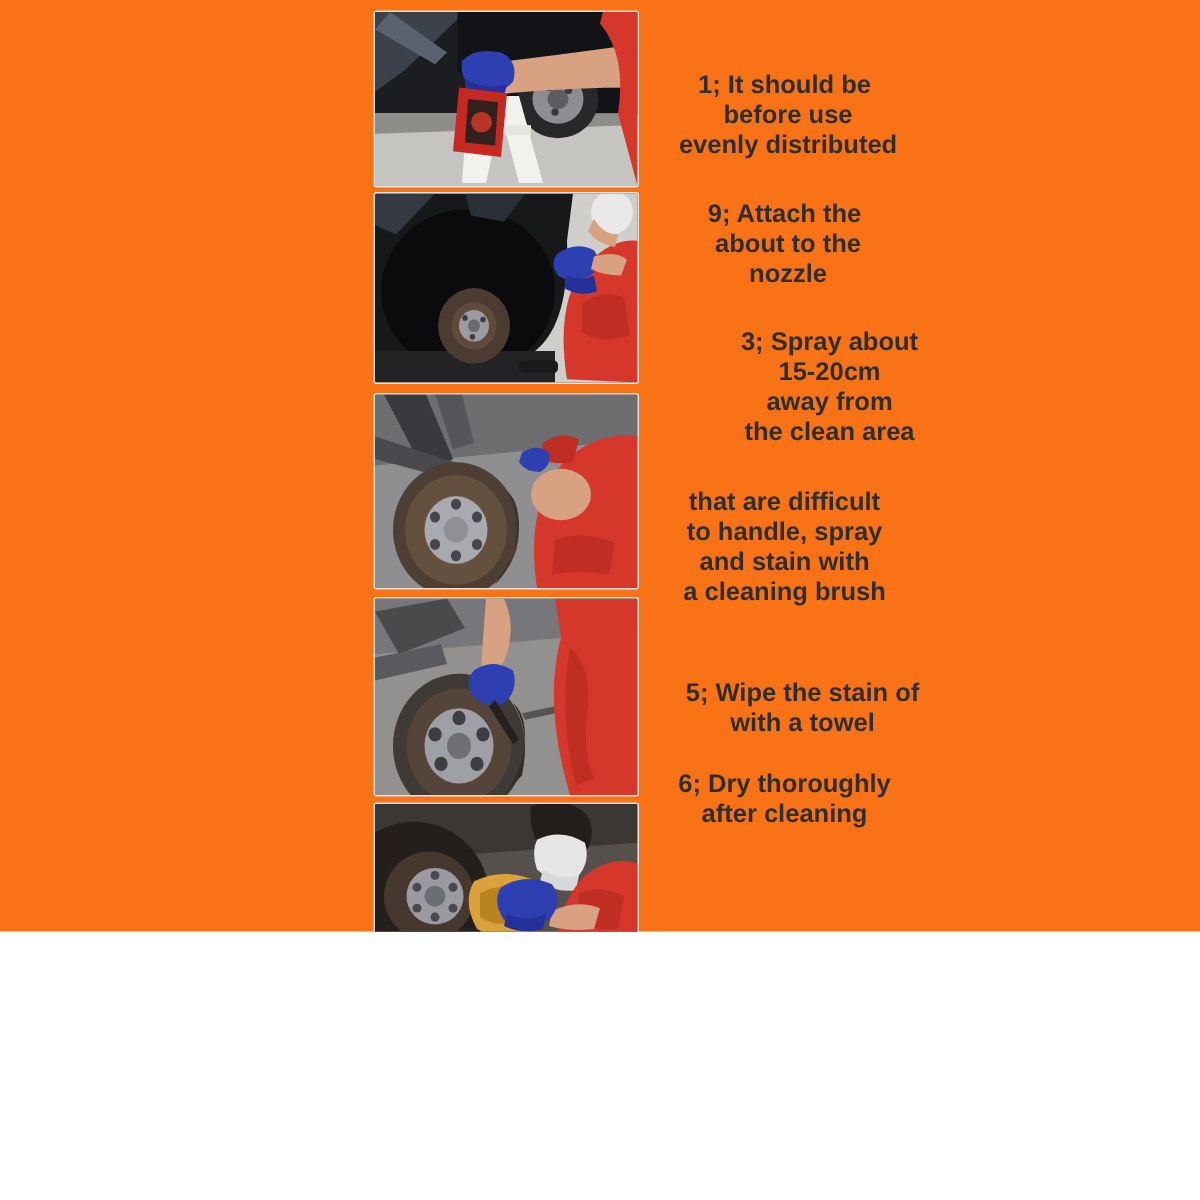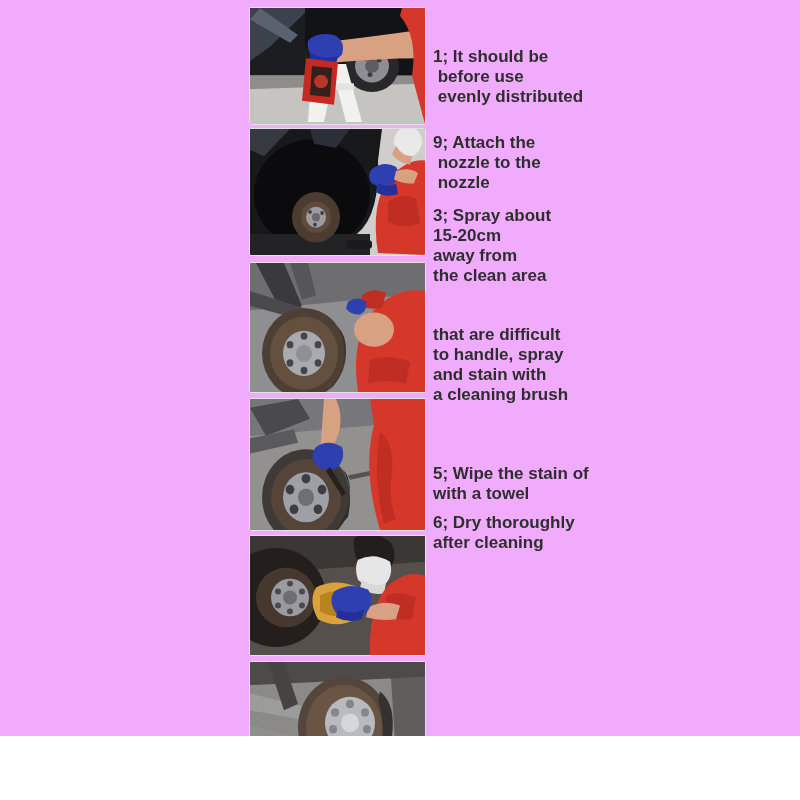--- a/index.html
+++ b/index.html
@@ -1,38 +1,38 @@
 <!DOCTYPE html>
 <html><head>
 <meta charset="utf-8">
 <style>
   html,body{margin:0;padding:0;}
   body{width:800px;height:800px;background:#ffffff;font-family:"Liberation Sans",sans-serif;}
-  .sheet{position:relative;width:800px;height:736px;background:#f0abfc;overflow:hidden;}
+  .sheet{position:relative;width:800px;height:621px;background:#f97316;overflow:hidden;text-align:center;}
 
   
   .photo{position:absolute;left:249px;width:175px;margin:0;padding:0;
          border:1px solid #e2e2e2;border-radius:2px;overflow:hidden;background:#777;}
   .photo svg{display:block;width:100%;height:100%;}
   .p1{top:7px;height:116px;}
   .p2{top:128px;height:126px;}
   .p3{top:262px;height:129px;}
   .p4{top:398px;height:131px;}
   .p5{top:535px;height:119px;}
   .p6{top:661px;height:126px;}
 
   
   .step{position:absolute;left:433px;width:180px;color:#2e2e2e;
         font-size:17px;line-height:20px;font-weight:700;}
   .step .ln{white-space:pre;}
   .s1{top:47px;}
   .s2{top:133px;}
-  .s3{top:206px;}
+  .s3{top:218px;margin-left:30px;}
   .s4{top:325px;}
-  .s5{top:464px;}
+  .s5{top:452px;margin-left:12px;}
   .s6{top:513px;}
 </style>
 </head>
 <body>
 
 <div class="sheet">
 
   <figure class="photo p1" aria-label="mechanic in red uniform with blue glove holding red spray can beside brake disc and white step stool">
     <svg viewBox="0 0 175 120" preserveAspectRatio="none">
       <rect width="175" height="120" fill="#b9b6b1"></rect>
@@ -213,21 +213,21 @@
   </figure>
 
   <div class="step s1">
     <div class="ln">1; It should be</div>
     <div class="ln"> before use</div>
     <div class="ln"> evenly distributed</div>
   </div>
 
   <div class="step s2">
     <div class="ln">9; Attach the</div>
-    <div class="ln"> nozzle to the</div>
+    <div class="ln"> about to the</div>
     <div class="ln"> nozzle</div>
   </div>
 
   <div class="step s3">
     <div class="ln">3; Spray about</div>
     <div class="ln">15-20cm</div>
     <div class="ln">away from</div>
     <div class="ln">the clean area</div>
   </div>
 

